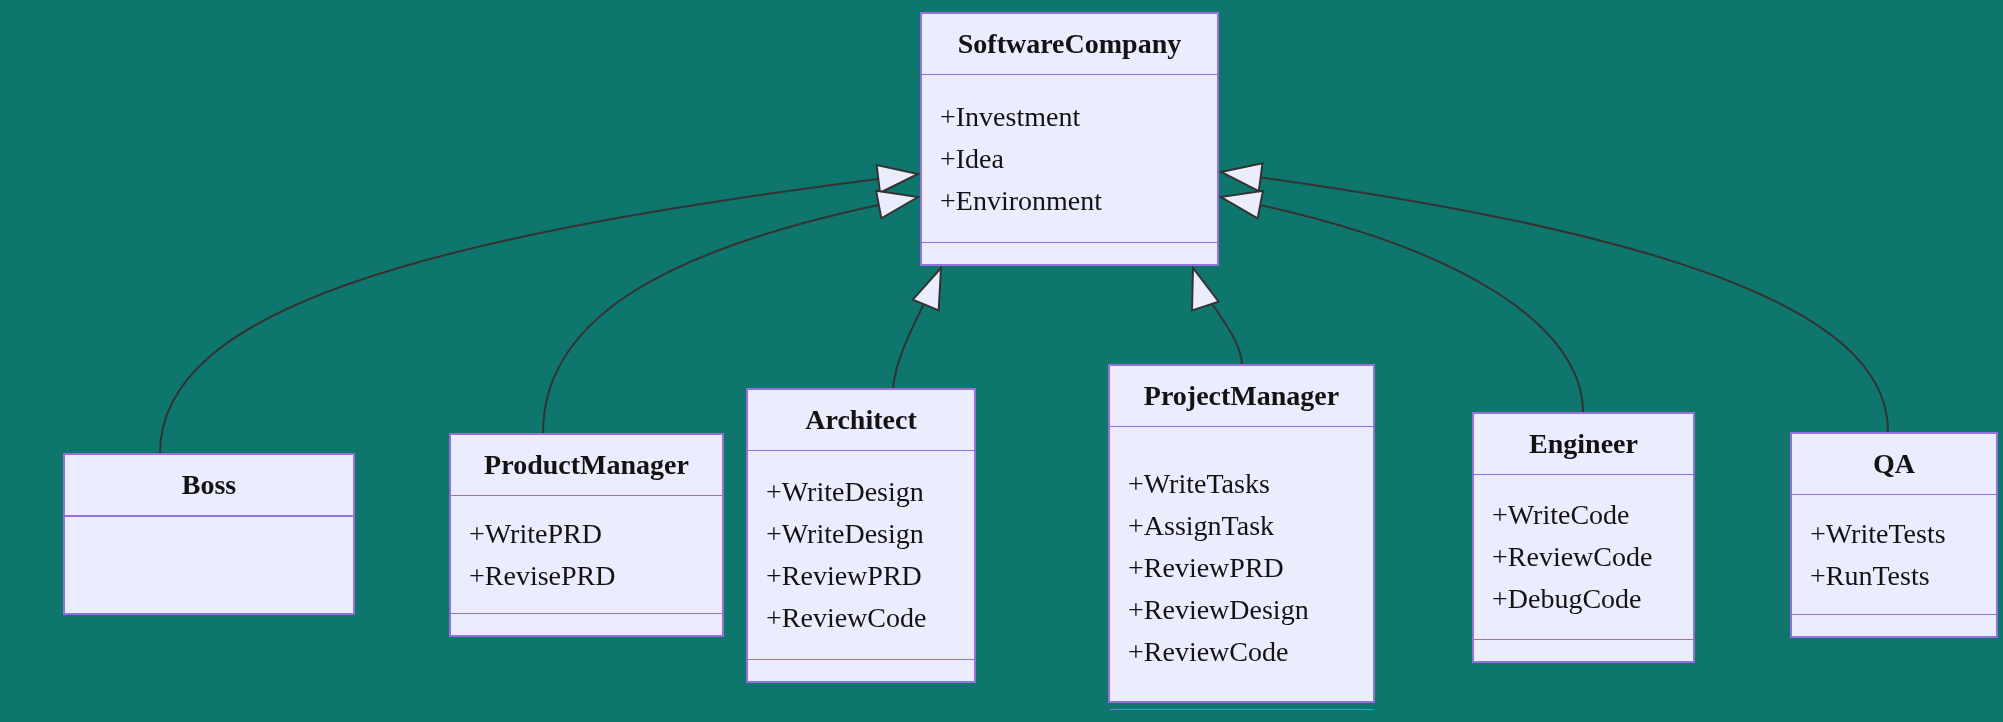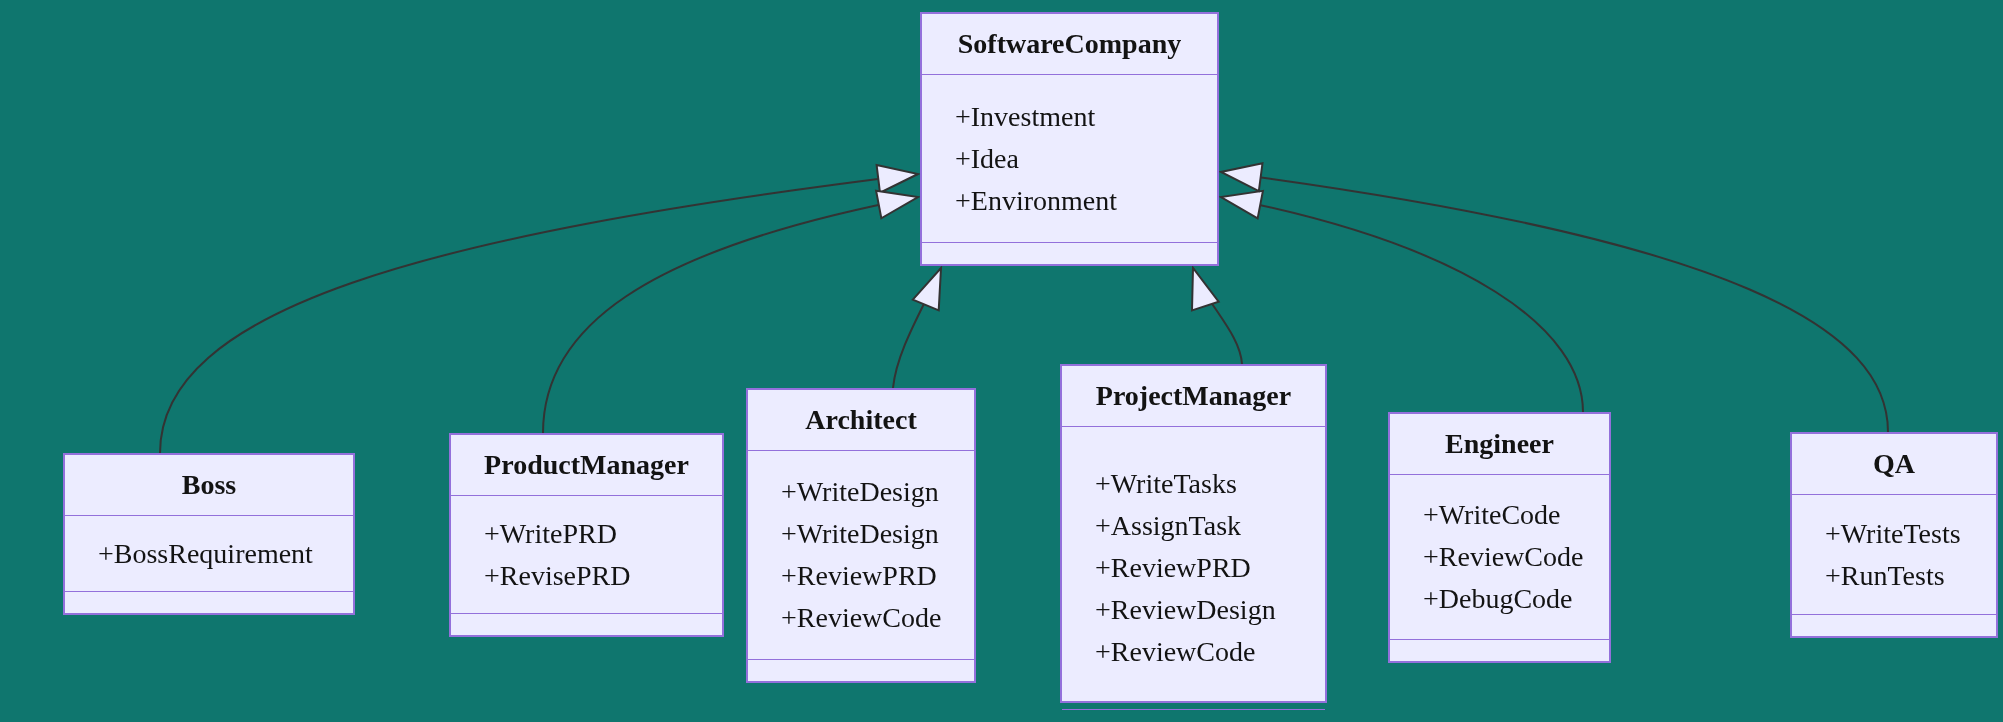--- a/index.html
+++ b/index.html
@@ -29,21 +29,21 @@
     justify-content:center;
     font-weight:bold;
     font-size:28px;
     border-bottom:1.5px solid #9370DB;
   }
   .uml-attrs{
     flex:1 1 auto;
     display:flex;
     flex-direction:column;
     justify-content:center;
-    padding-left:33px;
+    padding-left:18px;
     font-size:28px;
   }
   .uml-member{
     line-height:42px;
     white-space:nowrap;
   }
   .uml-footer{
     flex:0 0 21px;
     height:21px;
     border-top:1.5px solid #9370DB;
@@ -78,23 +78,20 @@
     <div class="uml-attrs">
       <div class="uml-member">+Investment</div>
       <div class="uml-member">+Idea</div>
       <div class="uml-member">+Environment</div>
     </div>
     <div class="uml-footer"></div>
   </div>
 
   <div class="uml-class" style="left:15px;top:453px;width:292px;height:162px;margin-left:48px;">
     <div class="uml-title">Boss</div>
-    <div class="uml-attrs">
-      <div class="uml-member">+BossRequirement</div>
-    </div>
     <div class="uml-footer"></div>
   </div>
 
   <div class="uml-class" style="left:405px;top:433px;width:275px;height:204px;margin-left:44px;">
     <div class="uml-title">ProductManager</div>
     <div class="uml-attrs">
       <div class="uml-member">+WritePRD</div>
       <div class="uml-member">+RevisePRD</div>
     </div>
     <div class="uml-footer"></div>
@@ -104,33 +101,33 @@
     <div class="uml-title">Architect</div>
     <div class="uml-attrs">
       <div class="uml-member">+WriteDesign</div>
       <div class="uml-member">+WriteDesign</div>
       <div class="uml-member">+ReviewPRD</div>
       <div class="uml-member">+ReviewCode</div>
     </div>
     <div class="uml-footer"></div>
   </div>
 
-  <div class="uml-class" style="left:1060px;top:364px;width:267px;height:339px;gap:36px;">
+  <div class="uml-class" style="left:1108px;top:364px;width:267px;height:339px;gap:36px;">
     <div class="uml-title">ProjectManager</div>
     <div class="uml-attrs">
       <div class="uml-member">+WriteTasks</div>
       <div class="uml-member">+AssignTask</div>
       <div class="uml-member">+ReviewPRD</div>
       <div class="uml-member">+ReviewDesign</div>
       <div class="uml-member">+ReviewCode</div>
     </div>
     <div class="uml-footer"></div>
   </div>
 
-  <div class="uml-class" style="left:1388px;top:412px;width:223px;height:251px;">
+  <div class="uml-class" style="left:1472px;top:412px;width:223px;height:251px;">
     <div class="uml-title">Engineer</div>
     <div class="uml-attrs">
       <div class="uml-member">+WriteCode</div>
       <div class="uml-member">+ReviewCode</div>
       <div class="uml-member">+DebugCode</div>
     </div>
     <div class="uml-footer"></div>
   </div>
 
   <div class="uml-class" style="left:1790px;top:432px;width:208px;height:206px;">

